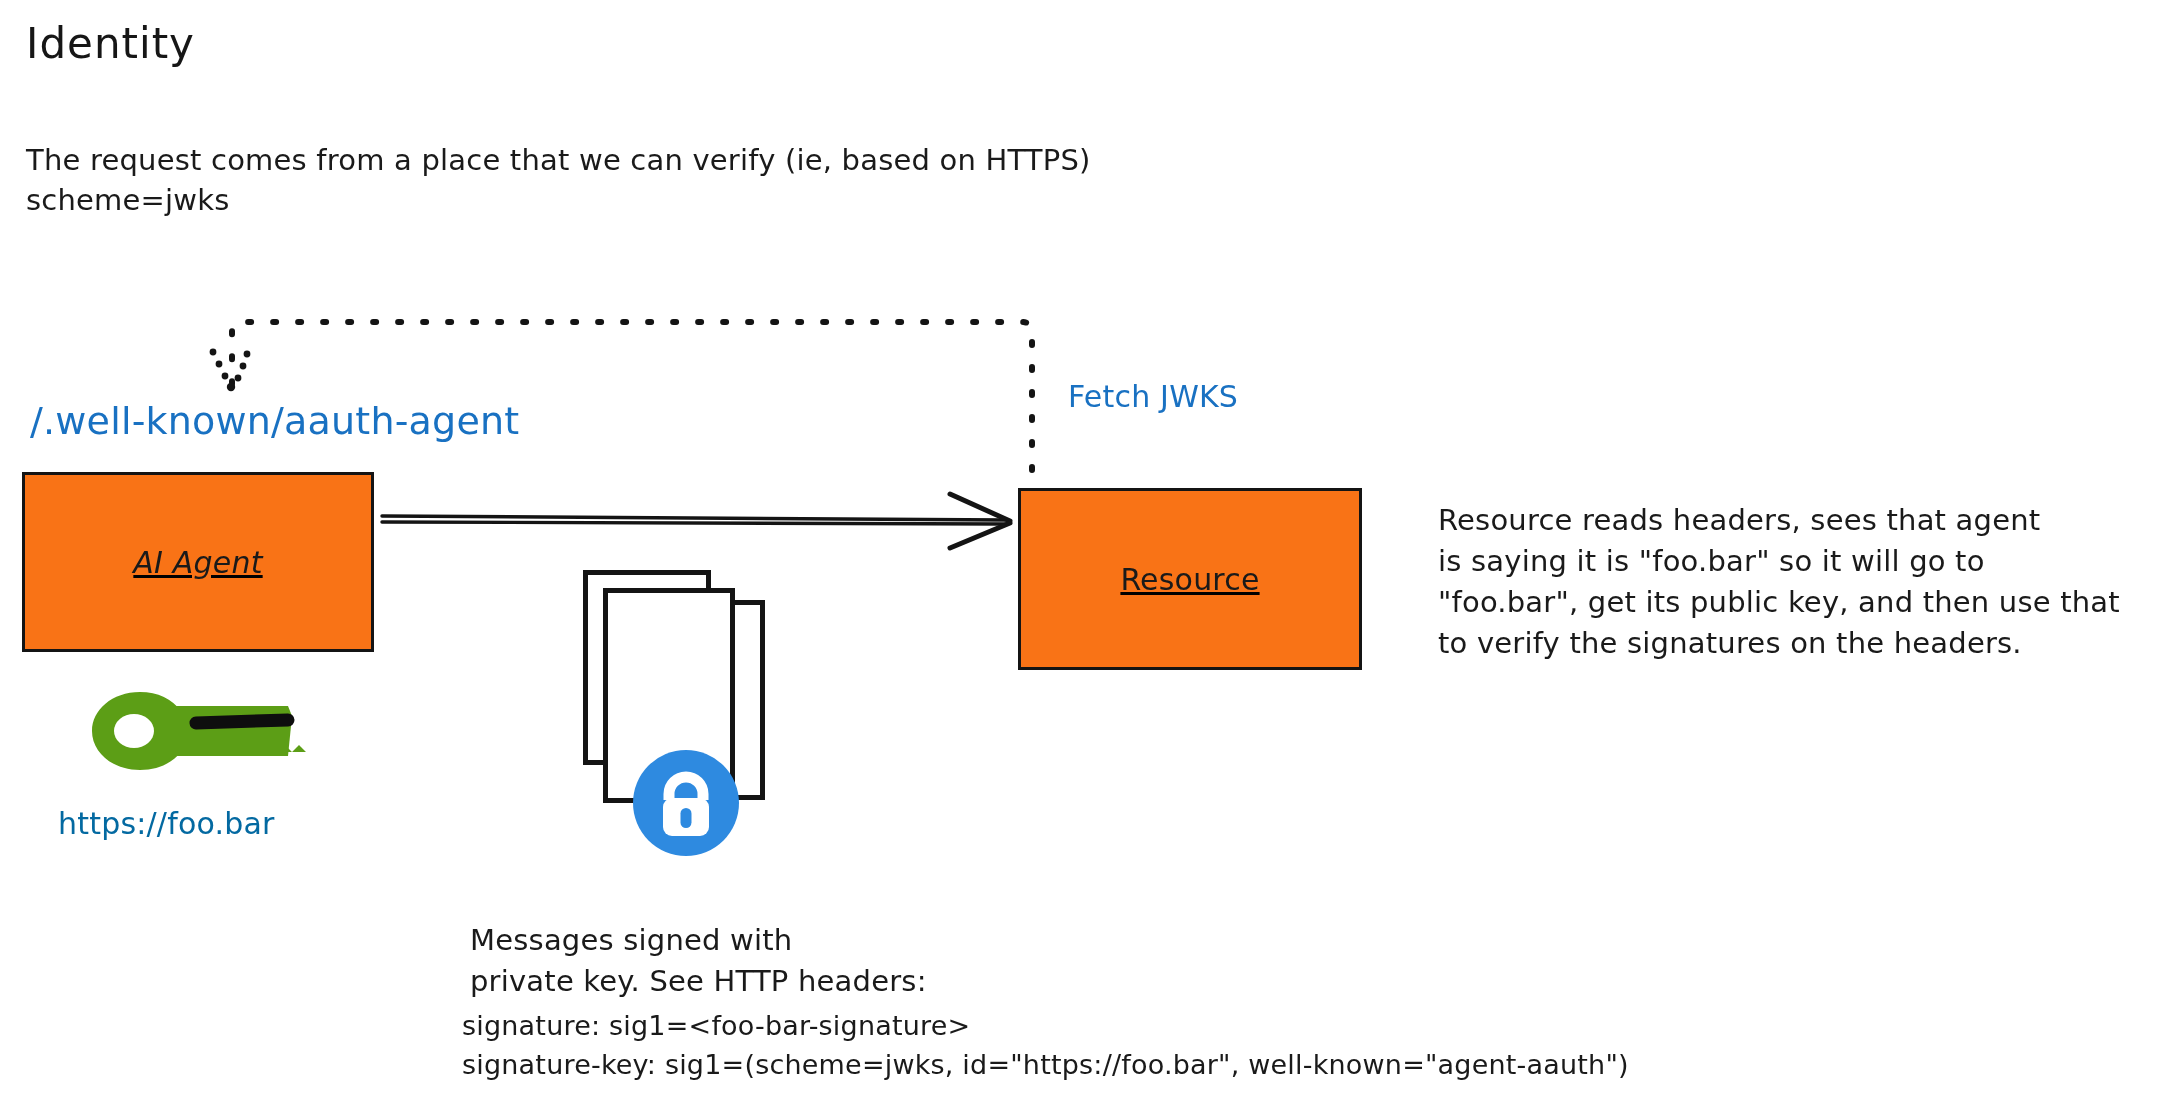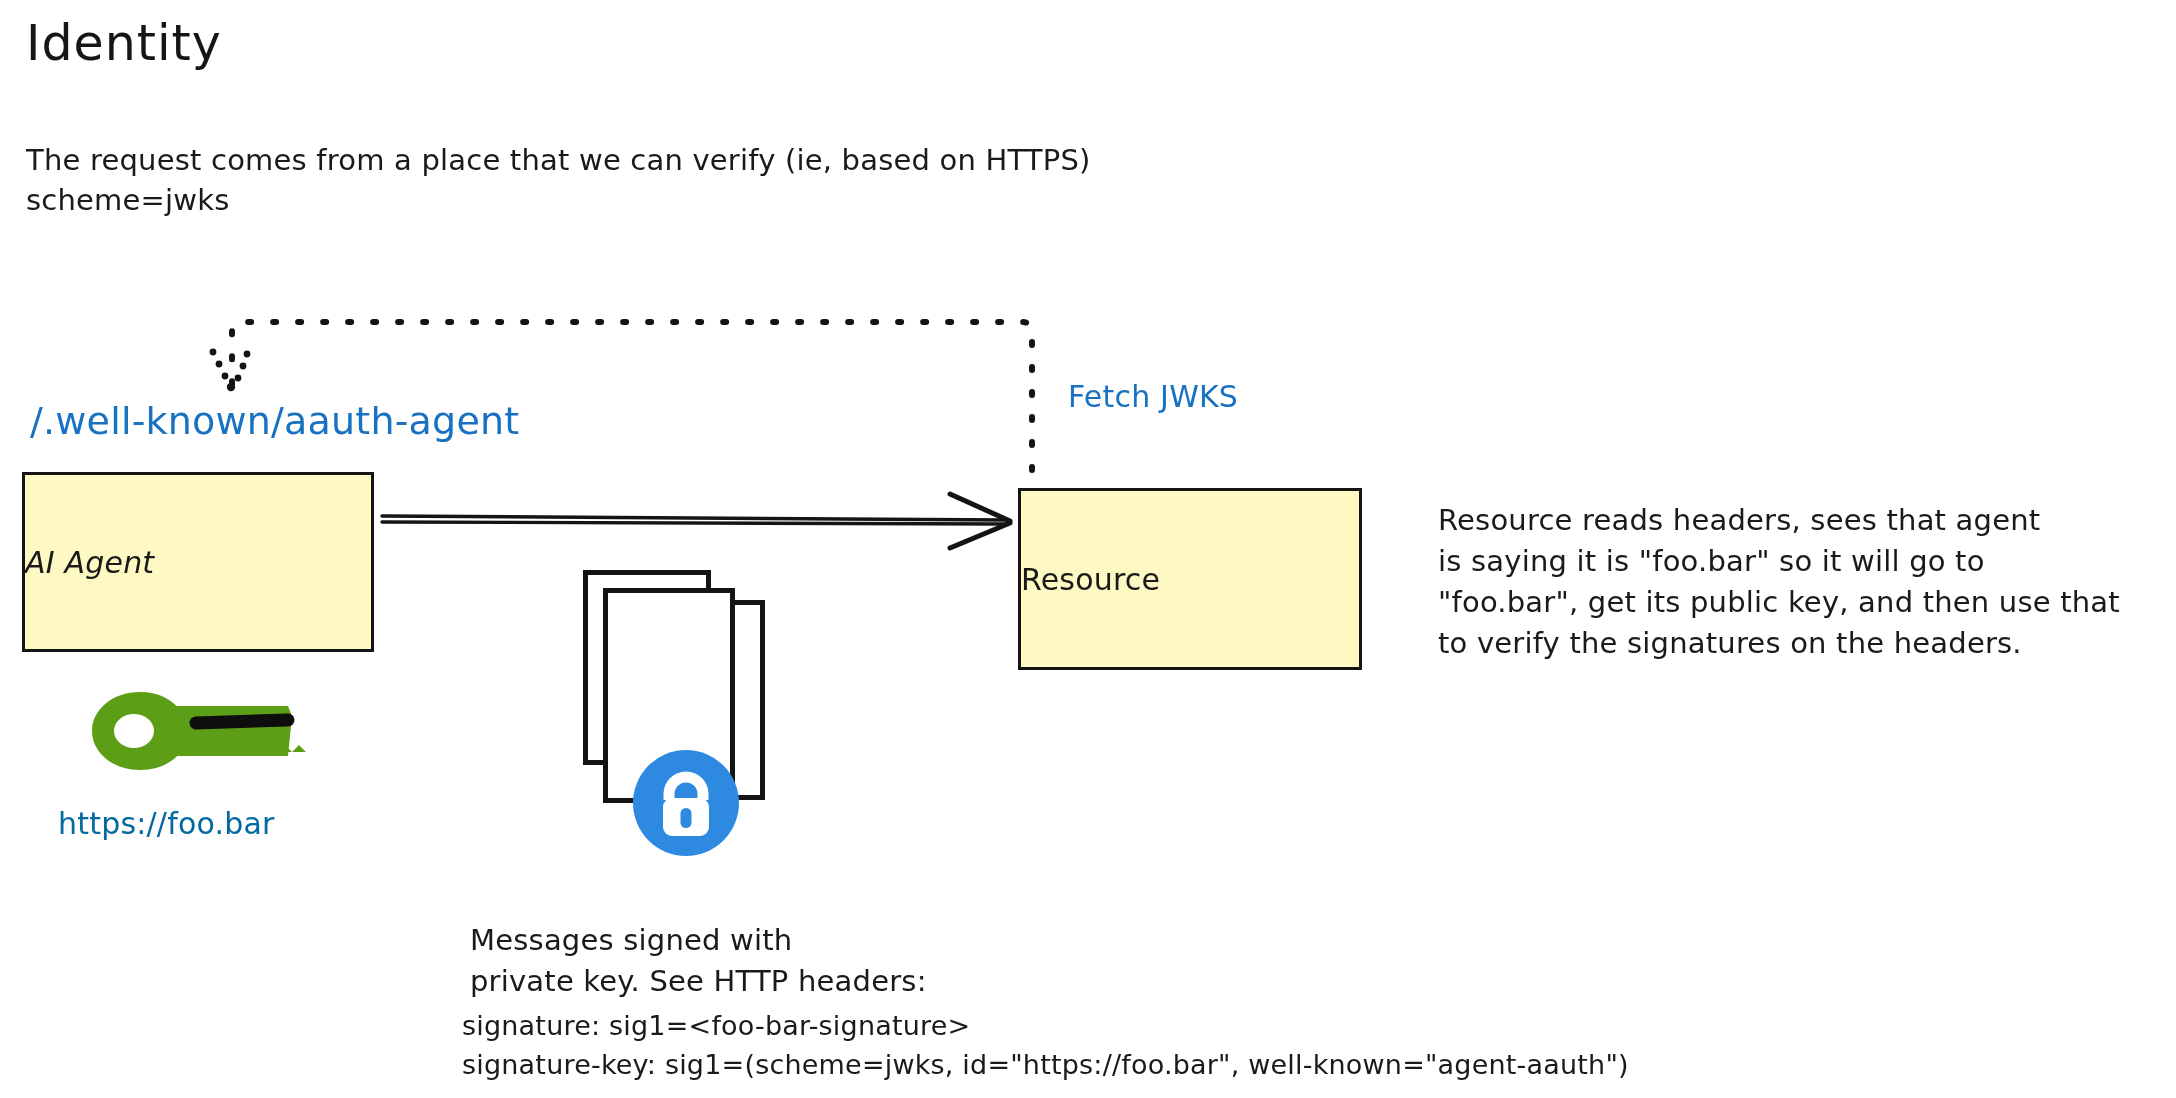--- a/index.html
+++ b/index.html
@@ -22,21 +22,21 @@
   .hand {
     font-family: "DejaVu Sans", sans-serif;
     color: #1a1a1a;
     white-space: pre;
     letter-spacing: .2px;
   }
   #page-title {
     position: absolute;
     left: 26px;
     top: 8px;
-    font-size: 49px;
+    font-size: 42px;
     line-height: 72px;
     font-weight: 400;
     color: #161616;
     letter-spacing: 1px;
   }
   #intro-block {
     position: absolute;
     left: 26px;
     top: 140px;
     font-size: 29px;
@@ -69,26 +69,27 @@
     top: 805px;
     font-size: 30px;
     line-height: 38px;
     color: #0369a1;
     white-space: pre;
   }
 
   
   .node-box {
     position: absolute;
-    background: #fef9c3;
+    background: #f97316;
     border: 3px solid #141414;
     box-sizing: border-box;
     display: flex;
     align-items: center;
-    justify-content: flex-start;
+    justify-content: center;
+    text-decoration: underline;
   }
   #agent-box {
     left: 22px;
     top: 472px;
     width: 352px;
     height: 180px;
   }
   #resource-box {
     left: 1018px;
     top: 488px;

